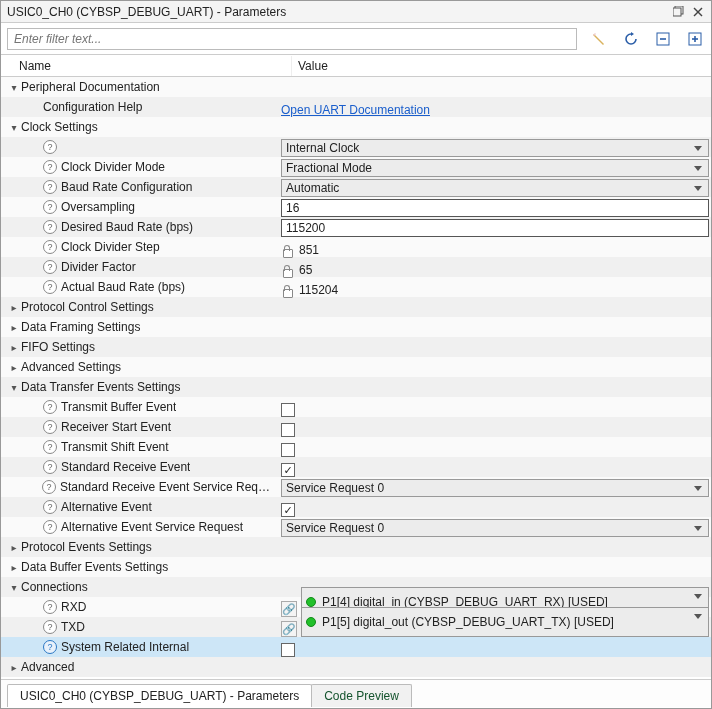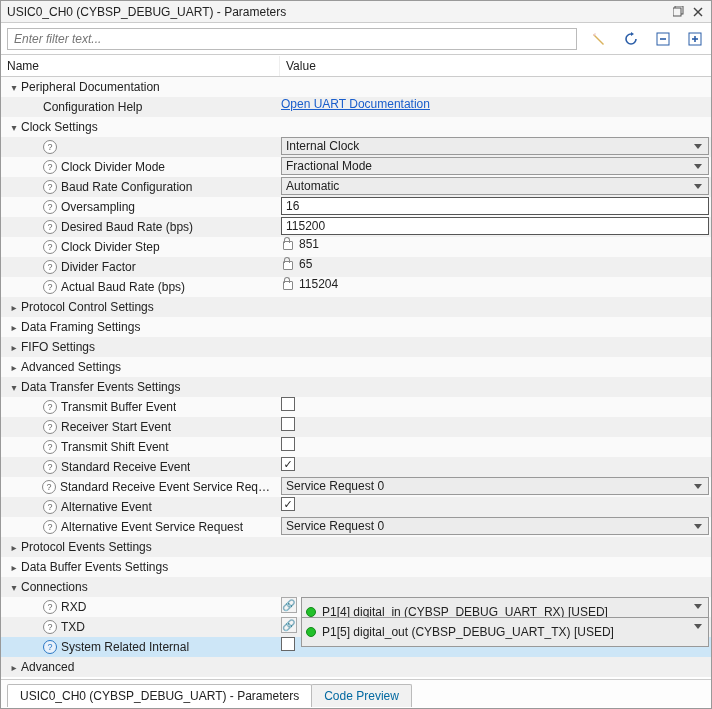--- a/index.html
+++ b/index.html
@@ -50,21 +50,21 @@
     border:1px solid transparent;
     cursor:pointer;
     color:#2b5ea8;
   }
   .columns {
     display: flex;
     border-bottom: 1px solid #ccc;
     height: 22px;
     align-items:center;
   }
-  .col-name { width: 278px; padding: 3px 6px; }
+  .col-name { width: 278px; padding: 3px 6px; margin-left: 12px; }
   .col-value { flex: 1; padding: 3px 6px; border-left: 1px solid #eee;}
   .tree {
     height: 602px;
     overflow-y: auto;
   }
   .row {
     display: flex;
     align-items: center;
     height: 20px;
     width: 100%;
@@ -75,21 +75,21 @@
   .namecell {
     width: 278px;
     display: flex;
     align-items: center;
     height: 100%;
     padding-right:4px;
   }
   .valcell {
     flex:1;
     display:flex;
-    align-items:flex-start;
+    align-items:flex-end;
     height:100%;
     padding:0 2px;
     position:relative;
   }
   .indent { display:inline-block; }
   .expander {
     width: 14px; height: 14px;
     display:inline-flex;align-items:center;justify-content:center;
     cursor:pointer;
     color:#555;
@@ -148,21 +148,21 @@
   .led{width:10px;height:10px;border-radius:50%;background:#22c02a;border:1px solid #138a1a;margin-right:6px;flex-shrink:0;}
   .tabs{
     display:flex;height:28px;border-top:1px solid #ccc;align-items:flex-end;
     padding:0 6px;background:#fdfdfd;
   }
   .tab{
     border:1px solid #bbb;border-bottom:none;padding:4px 12px;
     background:#fff;margin-right:-1px;cursor:pointer;font-size:12px;
     border-radius:2px 2px 0 0;
   }
-  .tab.inactive{background:#f1f1f1;color:#0369a1;}
+  .tab.inactive{background:#f1f1f1;color:#14532d;}
 </style>
 </head>
 <body>
 
 <div class="titlebar">
   <span class="title">USIC0_CH0 (CYBSP_DEBUG_UART) - Parameters</span>
   <div class="ctrls">
     <span class="ctrl">
       <svg width="11" height="11" viewBox="0 0 11 11">
           <rect x="2" y="0" width="8" height="8" fill="none" stroke="#555"></rect>

